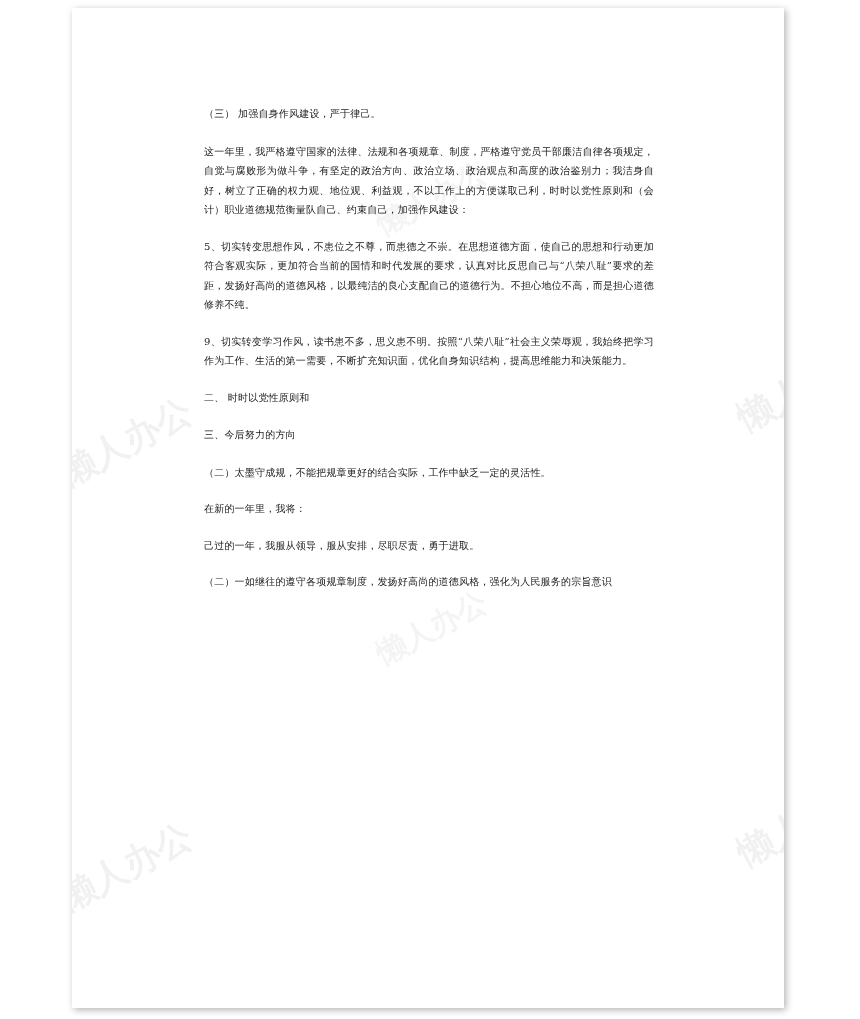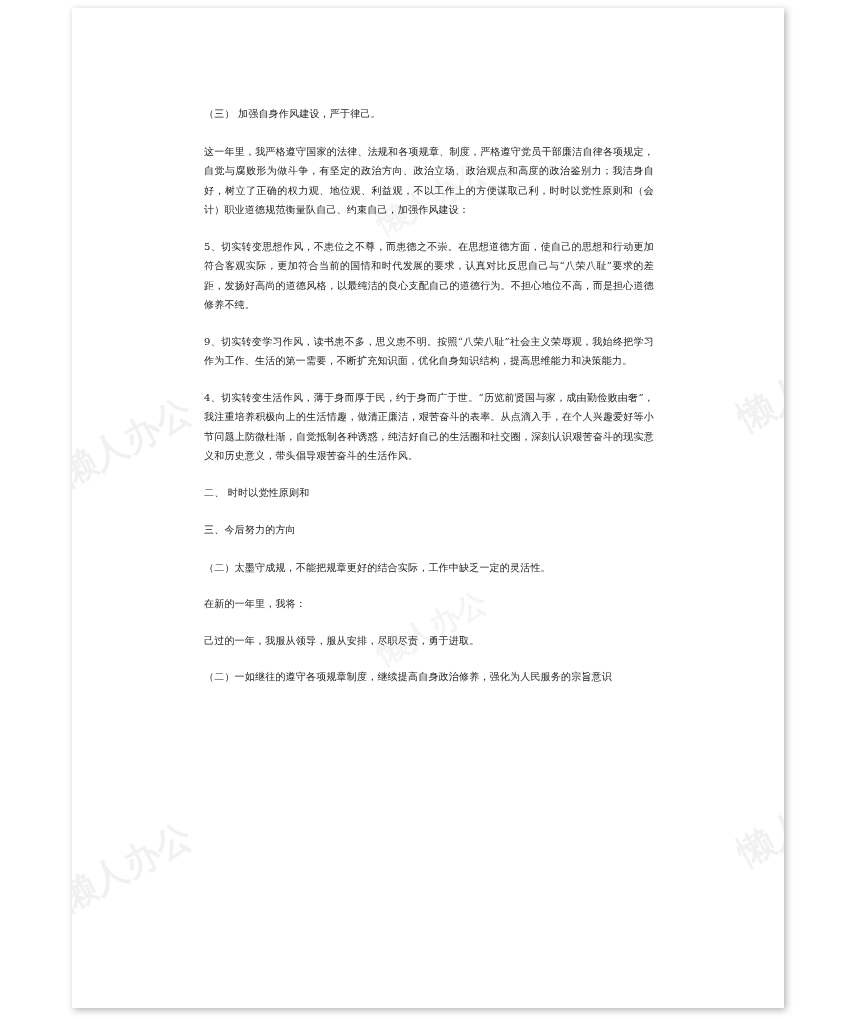--- a/index.html
+++ b/index.html
@@ -84,23 +84,22 @@
     <div class="wm wm-3">懒人办公</div>
     <div class="wm wm-4">懒人办公</div>
     <div class="wm wm-5">懒人办公</div>
     <div class="wm wm-6">懒人办公</div>
 
     <div id="doc-body">
       <p class="para heading">（三）  加强自身作风建设，严于律己。</p>
       <p class="para">这一年里，我严格遵守国家的法律、法规和各项规章、制度，严格遵守党员干部廉洁自律各项规定，自觉与腐败形为做斗争，有坚定的政治方向、政治立场、政治观点和高度的政治鉴别力；我洁身自好，树立了正确的权力观、地位观、利益观，不以工作上的方便谋取己利，时时以党性原则和（会计）职业道德规范衡量队自己、约束自己，加强作风建设：</p>
       <p class="para">5、切实转变思想作风，不患位之不尊，而患德之不崇。在思想道德方面，使自己的思想和行动更加符合客观实际，更加符合当前的国情和时代发展的要求，认真对比反思自己与“八荣八耻”要求的差距，发扬好高尚的道德风格，以最纯洁的良心支配自己的道德行为。不担心地位不高，而是担心道德修养不纯。</p>
       <p class="para">9、切实转变学习作风，读书患不多，思义患不明。按照“八荣八耻”社会主义荣辱观，我始终把学习作为工作、生活的第一需要，不断扩充知识面，优化自身知识结构，提高思维能力和决策能力。</p>
-      <p class="para">4、切实转变生活作风，薄于身而厚于民，约于身而广于世。“历览前贤国与家，成由勤俭败由奢”，我注重培养积极向上的生活情趣，做清正廉洁，艰苦奋斗的表率。从点滴入手，在个人兴趣爱好等小节问题上防微杜渐，自觉抵制各种诱惑，纯洁好自己的生活圈和社交圈，深刻认识艰苦奋斗的现实意义和历史意义，带头倡导艰苦奋斗的生活作风。</p>
       <p class="para heading">二、  时时以党性原则和</p>
       <p class="para heading">三、今后努力的方向</p>
       <p class="para">（二）太墨守成规，不能把规章更好的结合实际，工作中缺乏一定的灵活性。</p>
       <p class="para">在新的一年里，我将：</p>
       <p class="para">己过的一年，我服从领导，服从安排，尽职尽责，勇于进取。</p>
-      <p class="para">（二）一如继往的遵守各项规章制度，继续提高自身政治修养，强化为人民服务的宗旨意识</p>
+      <p class="para">（二）一如继往的遵守各项规章制度，发扬好高尚的道德风格，强化为人民服务的宗旨意识</p>
     </div>
 
   </div>
 </div>
 
 </body></html>

